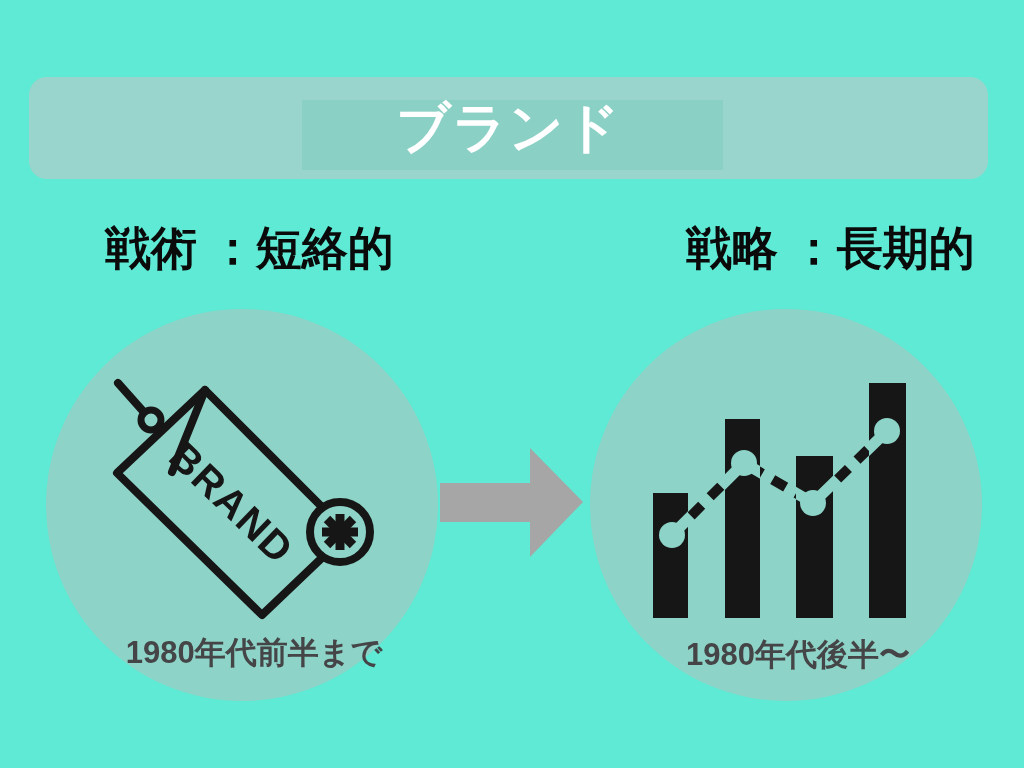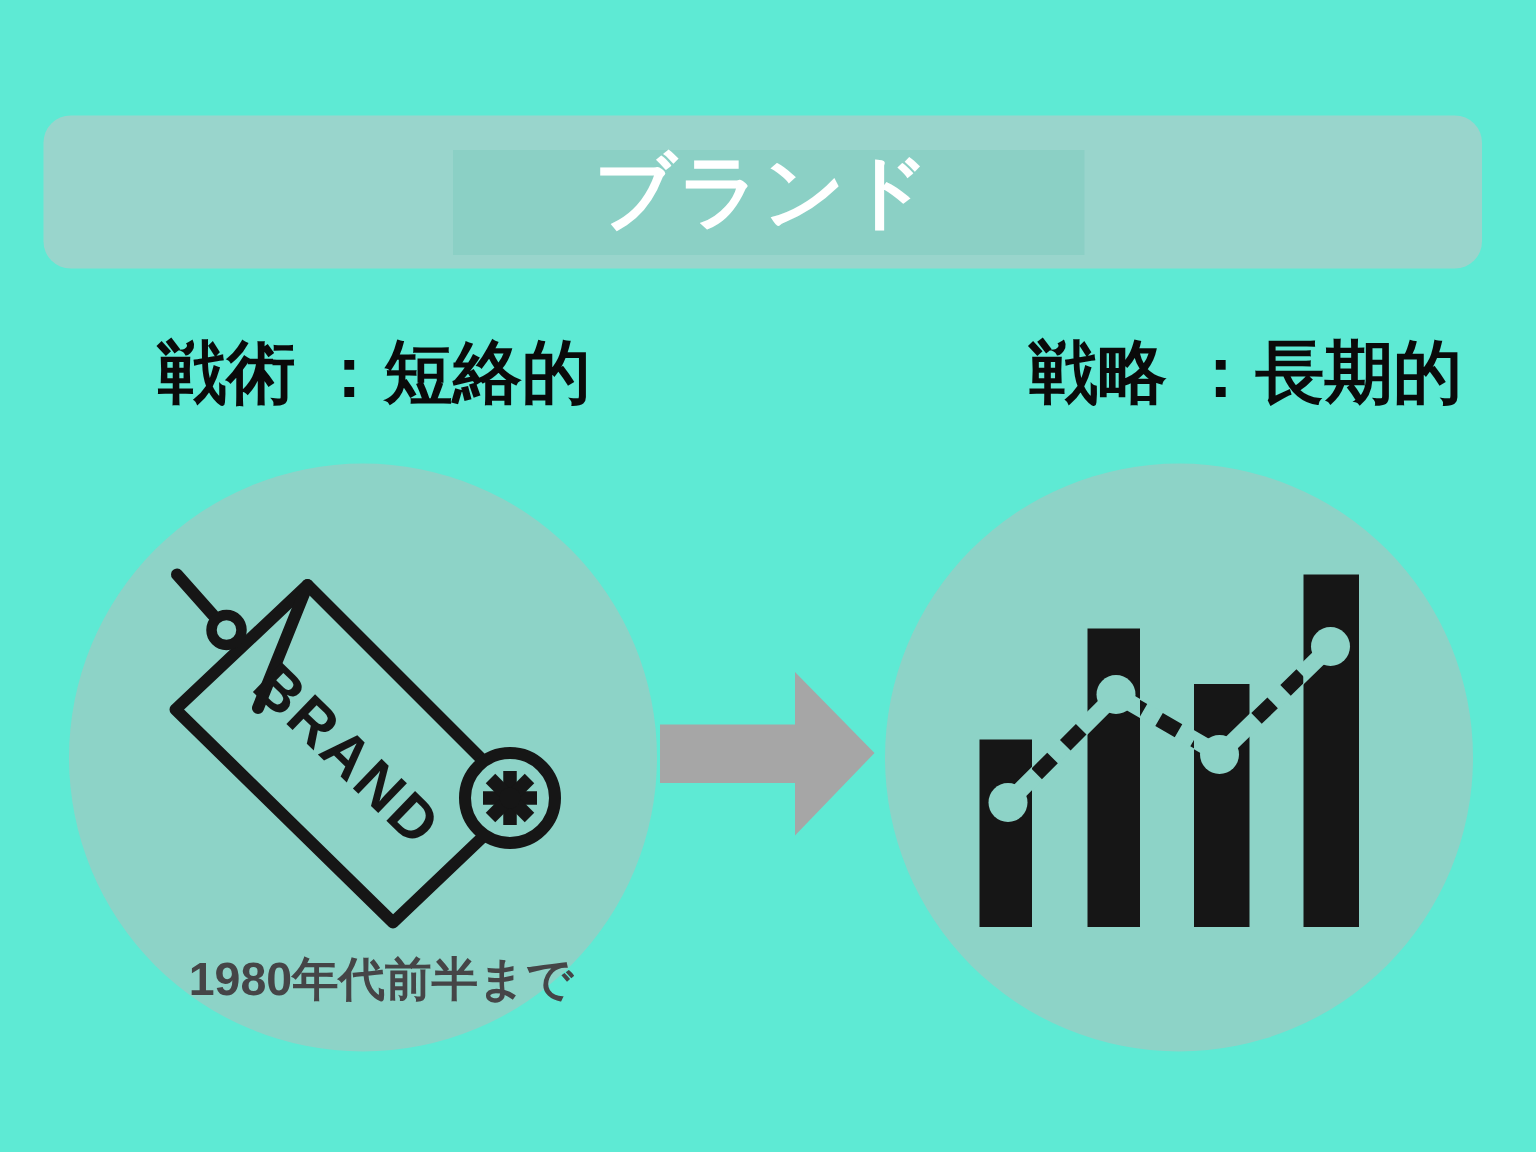--- a/index.html
+++ b/index.html
@@ -152,15 +152,16 @@
 
       <g fill="#8dd3c7">
         <circle cx="82" cy="226" r="13"></circle>
         <circle cx="154" cy="154" r="13"></circle>
         <circle cx="223" cy="194" r="13"></circle>
         <circle cx="297" cy="122" r="13"></circle>
       </g>
 
       <polyline points="82,226 154,154 223,194 297,122" fill="none" stroke="#161616" stroke-width="10" stroke-dasharray="15 12" clip-path="url(#gap-clip)"></polyline>
     </svg>
+    <div class="circle-caption">1980年代後半〜</div>
   </div>
 
 </div>
 
 </body></html>

